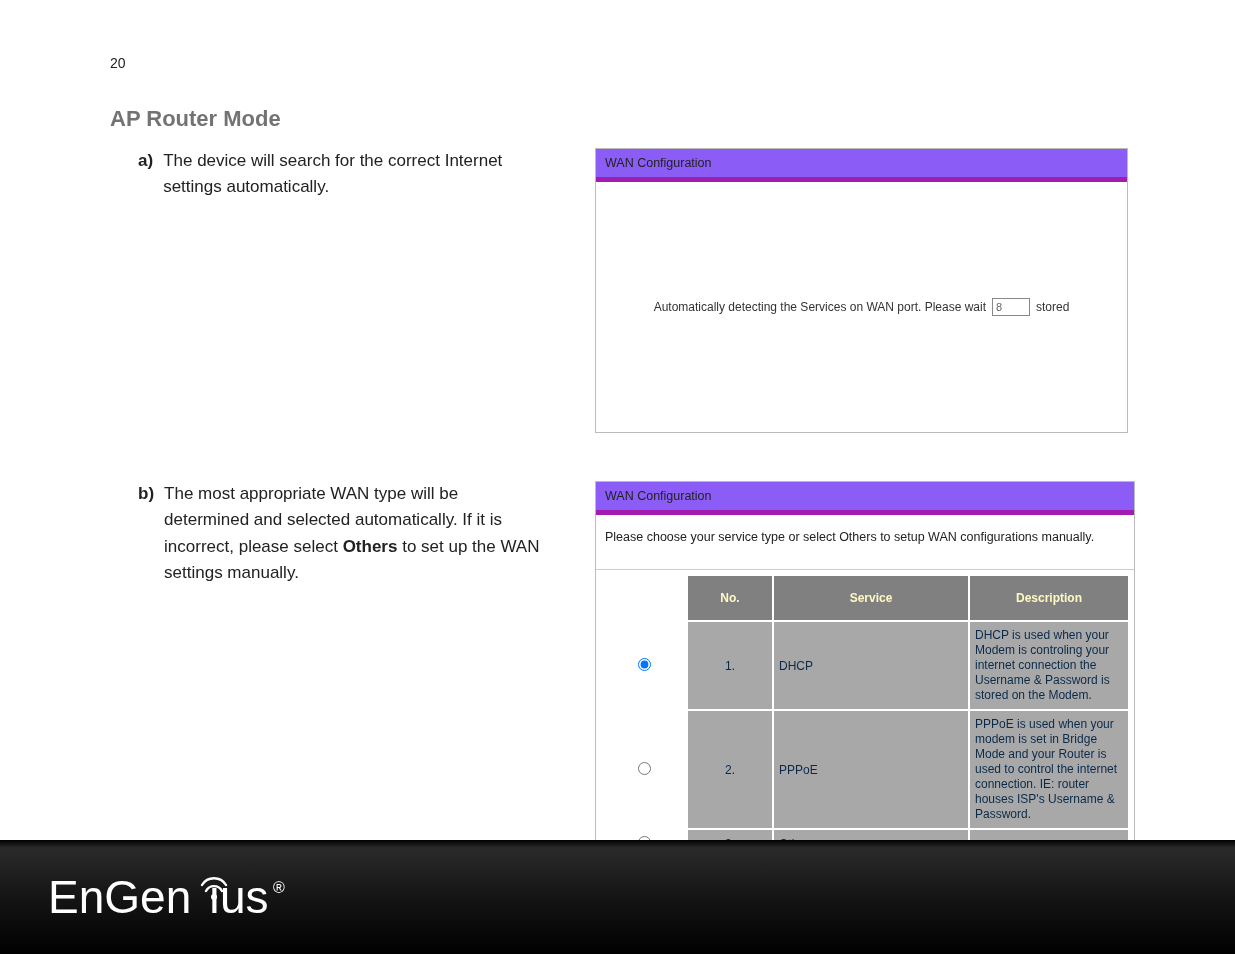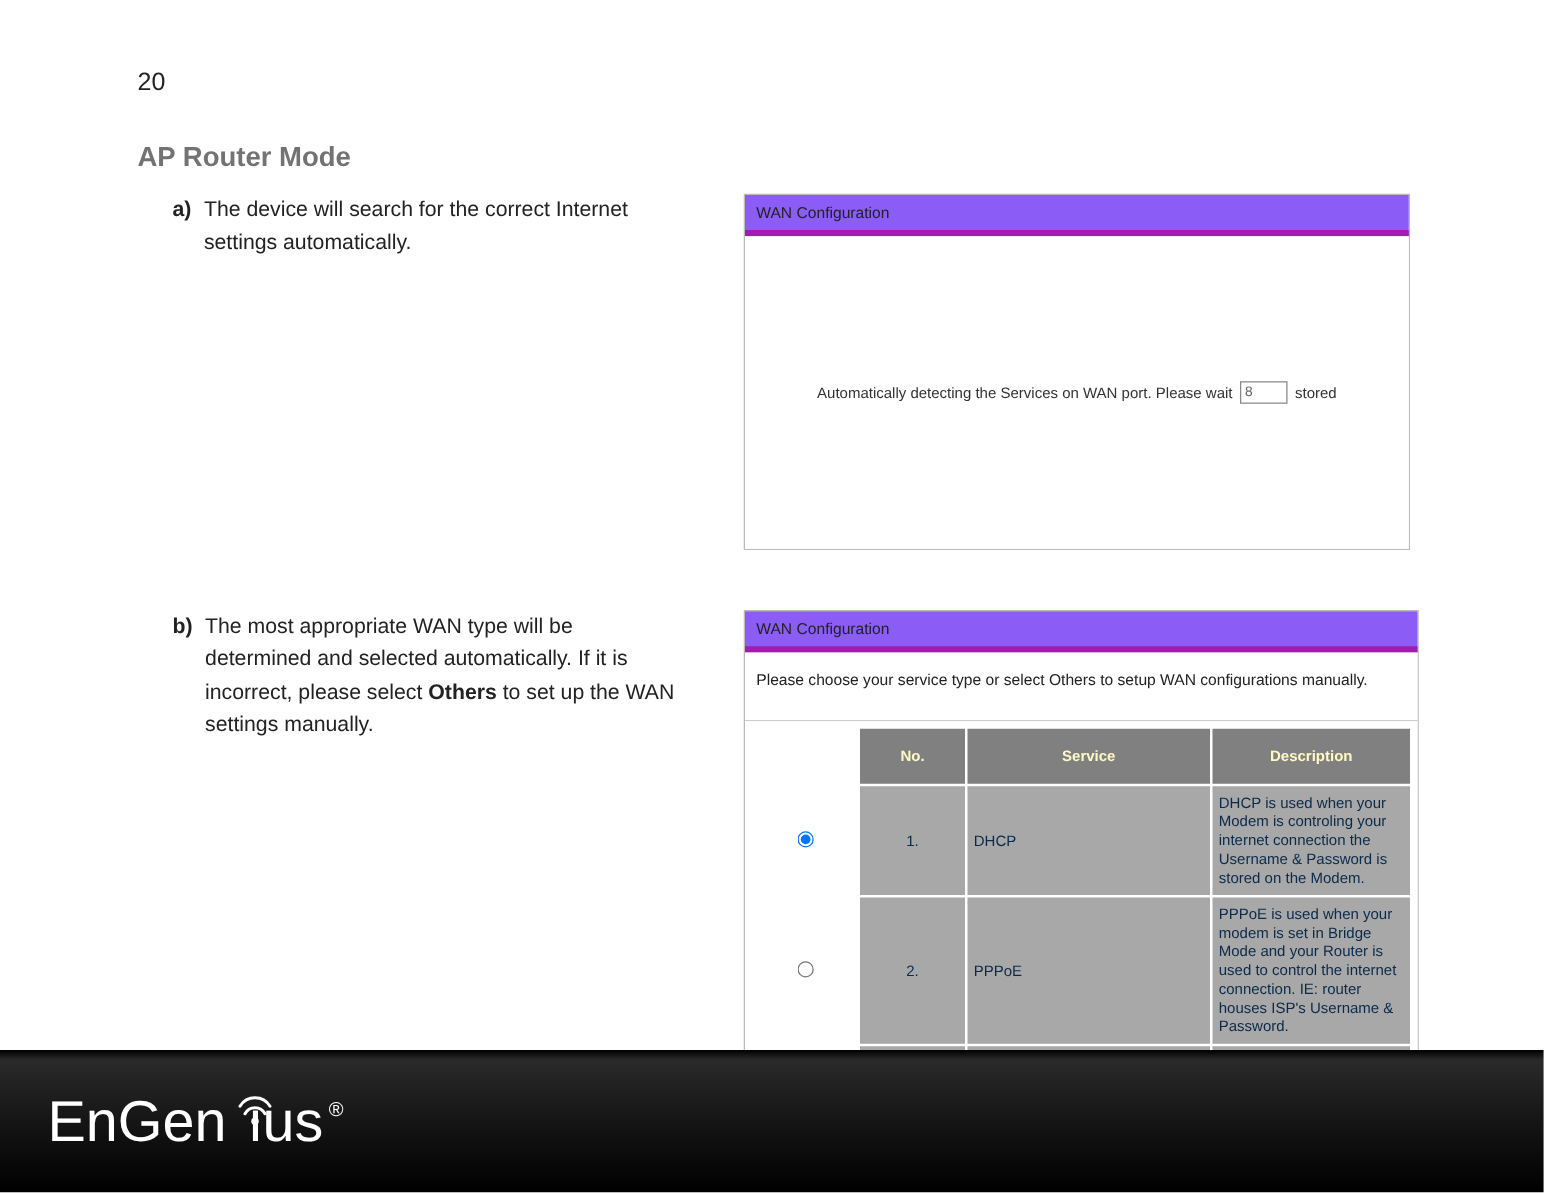--- a/index.html
+++ b/index.html
@@ -8,21 +8,21 @@
       background: #fff;
       width: 1235px;
       height: 954px;
       position: relative;
     }
     .page {
       padding: 55px 100px 0 110px;
       height: 840px;
     }
     .pagenum {
-      font-size: 20px;
+      font-size: 14px;
       color: #222;
       margin-bottom: 35px;
     }
     h2 {
       font-size: 22px;
       font-weight: 700;
       color: #737373;
       margin-bottom: 16px;
     }
     .row {
@@ -130,21 +130,21 @@
       cursor: pointer;
     }
     
     .bottombar {
       position: absolute;
       left: 0; right: 0; bottom: 0;
       height: 114px;
       background: linear-gradient(#000 0%, #2a2a2a 7%, #151515 50%, #000 100%);
       display: flex;
       align-items: center;
-      padding-left: 38px;
+      padding-left: 48px;
     }
     .logo {
       display: flex;
       align-items: baseline;
       gap: 0;
       color: #fff;
       font-family: "Segoe UI", Arial, sans-serif;
     }
   </style>
 </head>

